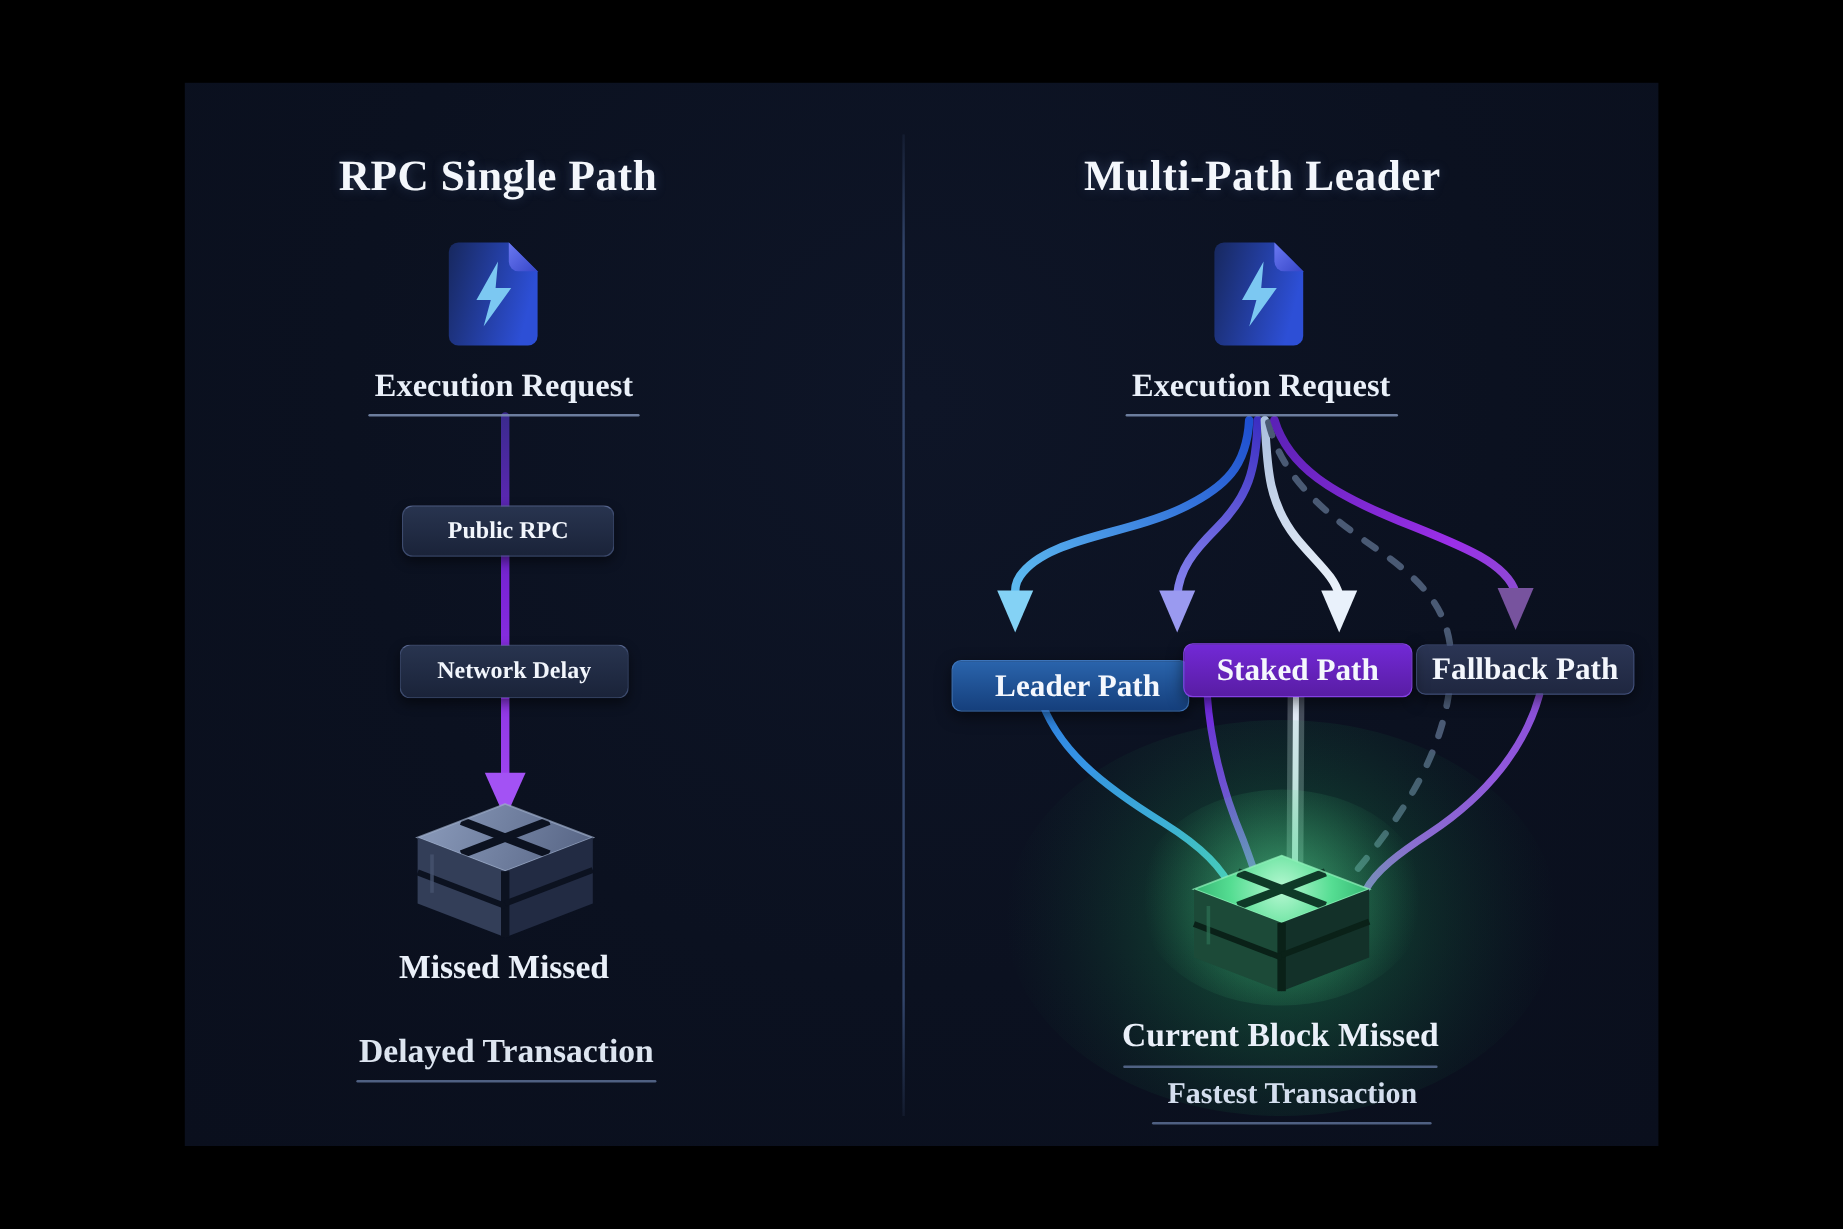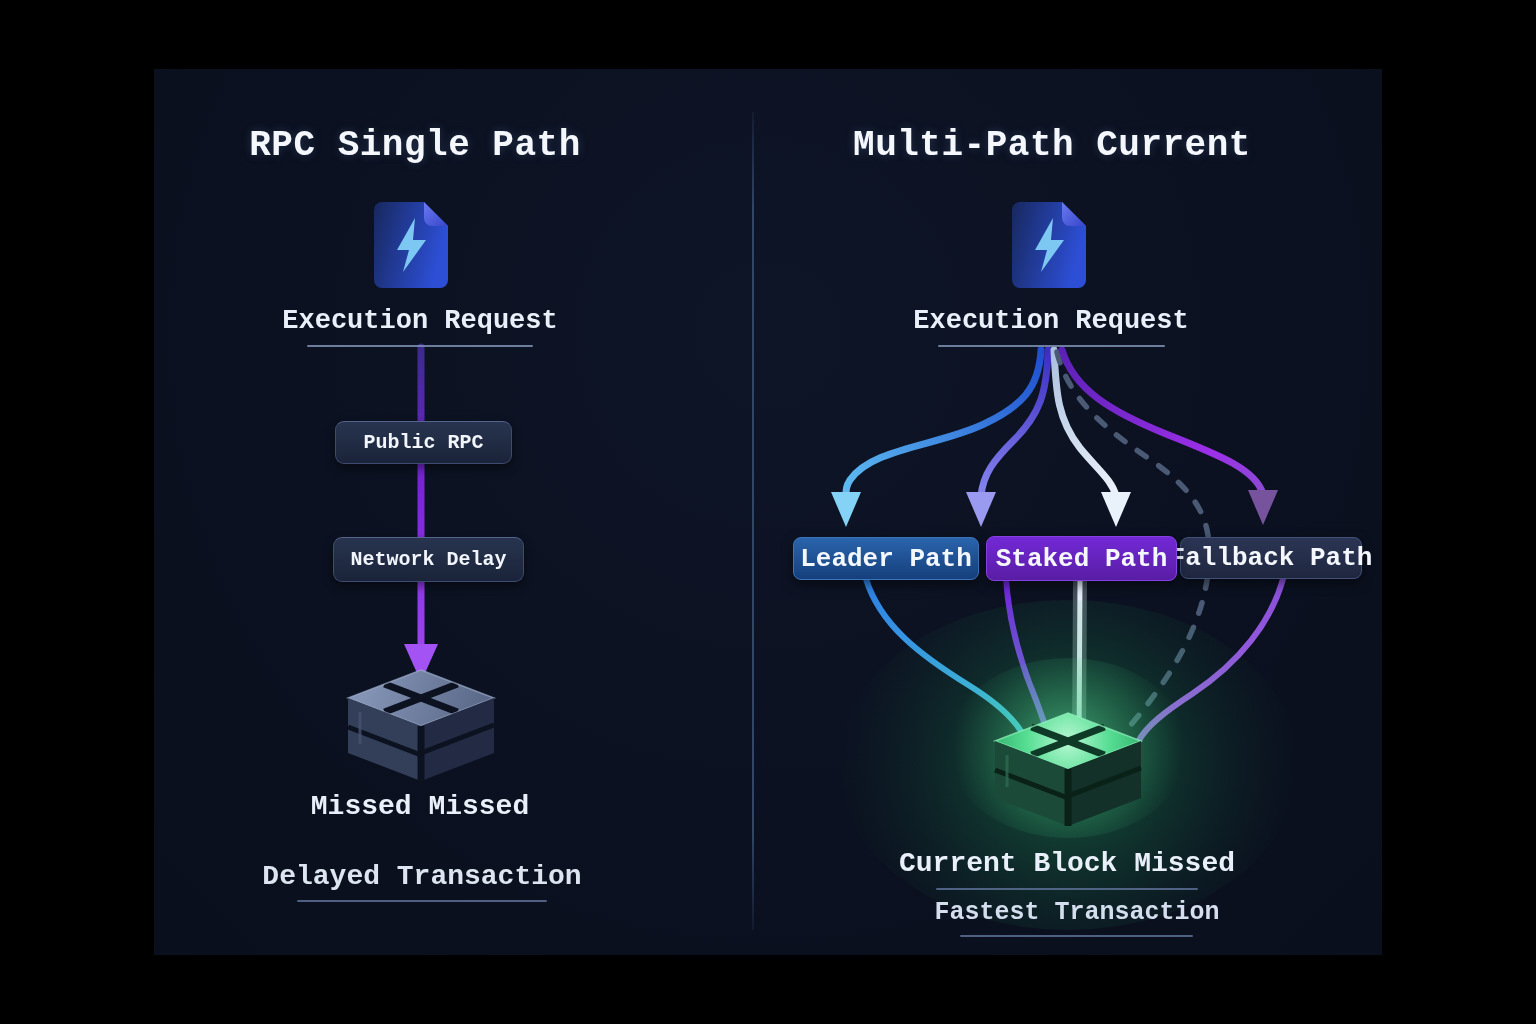--- a/index.html
+++ b/index.html
@@ -1,18 +1,18 @@
 <!DOCTYPE html>
 <html><head>
 <meta charset="utf-8">
 <style>
   html,body{margin:0;padding:0;background:#000;}
   .stage{
     position:relative;width:1492px;height:1024px;background:#000;overflow:hidden;
-    font-family:Liberation Mono, monospace;
+    font-family:Liberation Serif, serif;
     -webkit-font-smoothing:antialiased;
   }
   .panel{
     position:absolute;left:154px;top:69px;width:1228px;height:886px;
     background:radial-gradient(ellipse at 50% 30%, #0e1527 0%, #0b1120 55%, #0a0f1d 100%);
   }
   .art{position:absolute;left:0;top:0;width:1536px;height:1024px;z-index:2;}
   .labels{position:absolute;left:0;top:0;width:1536px;height:1024px;z-index:3;}
   .divider{
     position:absolute;left:752px;top:112px;width:2px;height:818px;
@@ -199,25 +199,25 @@
       <span>Public RPC</span>
     </div>
     <div class="node-box" style="left:333px;top:537px;width:189px;height:43px;">
       <span>Network Delay</span>
     </div>
 
     <div class="sublabel" style="left:420px;top:791px;font-size:28px;">Missed Missed</div>
     <div class="sublabel" style="left:422px;top:861px;font-size:28px;color:#dde5f0;">Delayed Transaction</div>
     <div class="underline dim" style="left:297px;top:900px;width:250px;"></div>
 
-    <div class="title" style="left:1052px;top:125px;">Multi-Path Current</div>
+    <div class="title" style="left:1052px;top:125px;">Multi-Path Leader</div>
     <div class="sublabel" style="left:1051px;top:306px;font-size:27px;">Execution Request</div>
     <div class="underline" style="left:938px;top:345px;width:227px;"></div>
 
-    <div class="route-box route-leader" style="left:793px;top:537px;width:184px;height:41px;">
+    <div class="route-box route-leader" style="left:793px;top:550px;width:184px;height:41px;padding-left:12px;">
       <span>Leader Path</span>
     </div>
     <div class="route-box route-fallback" style="left:1180px;top:537px;width:180px;height:40px;">
       <span>Fallback Path</span>
     </div>
     <div class="route-box route-staked" style="left:986px;top:536px;width:189px;height:43px;">
       <span>Staked Path</span>
     </div>
 
     <div class="sublabel" style="left:1067px;top:848px;font-size:28px;">Current Block Missed</div>

